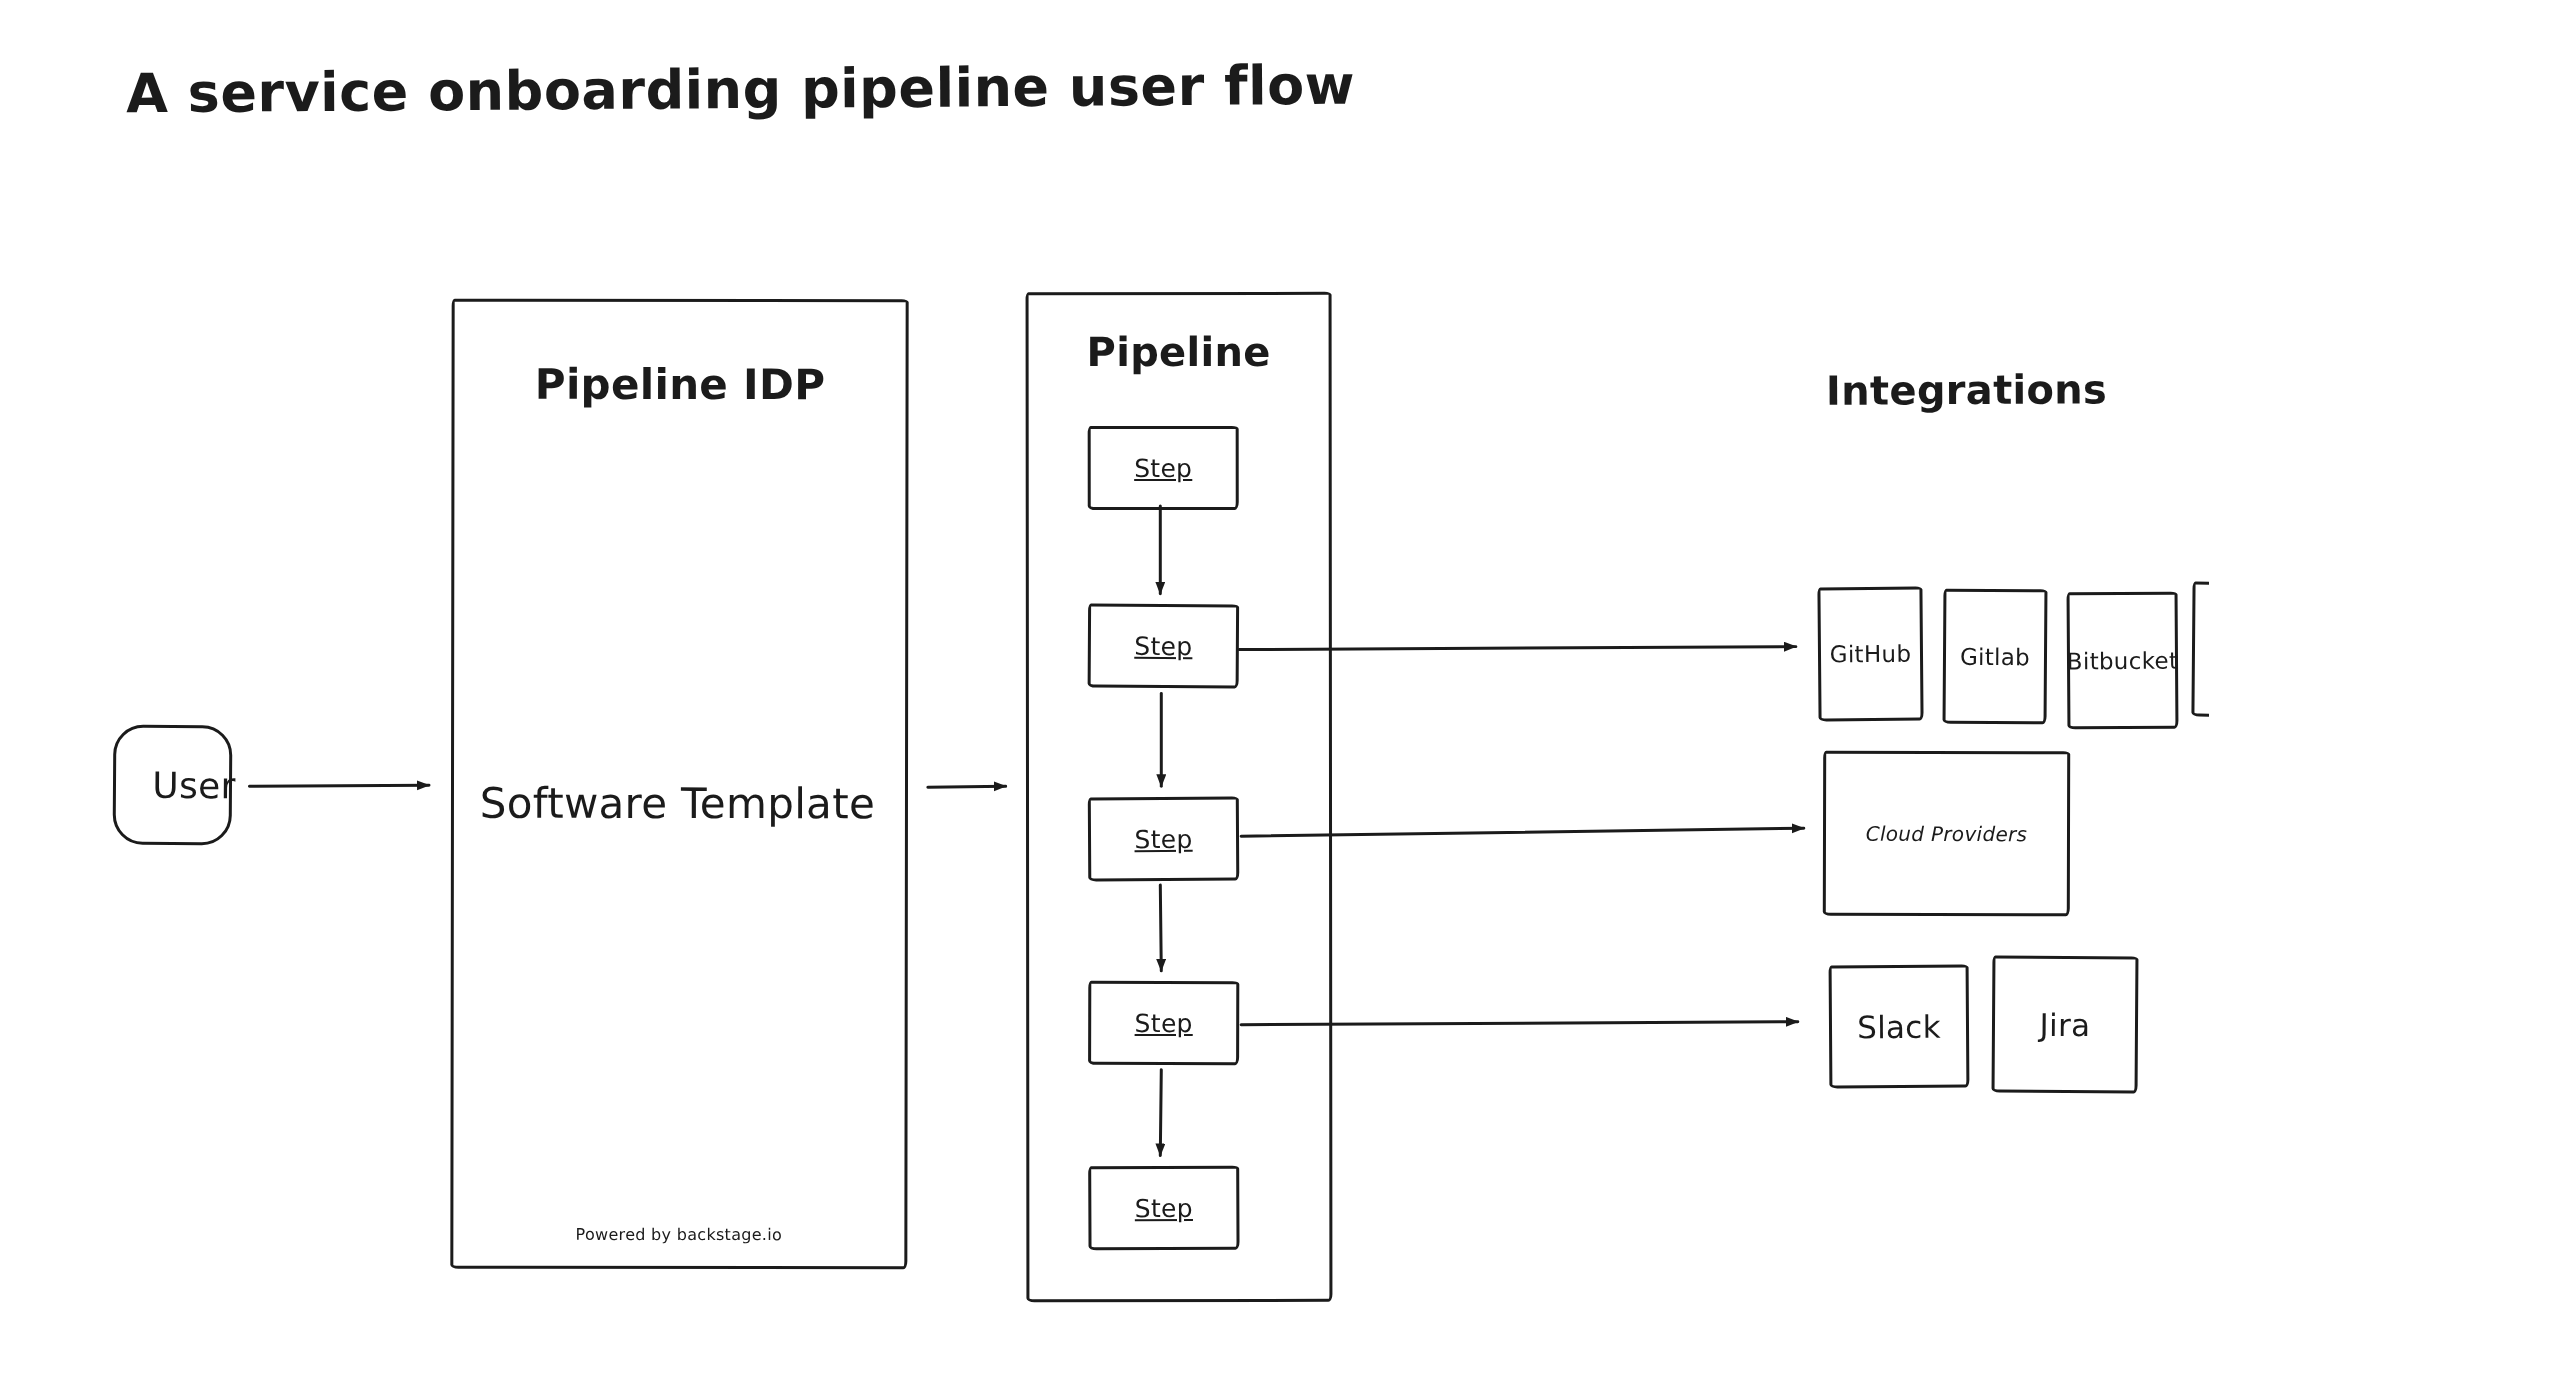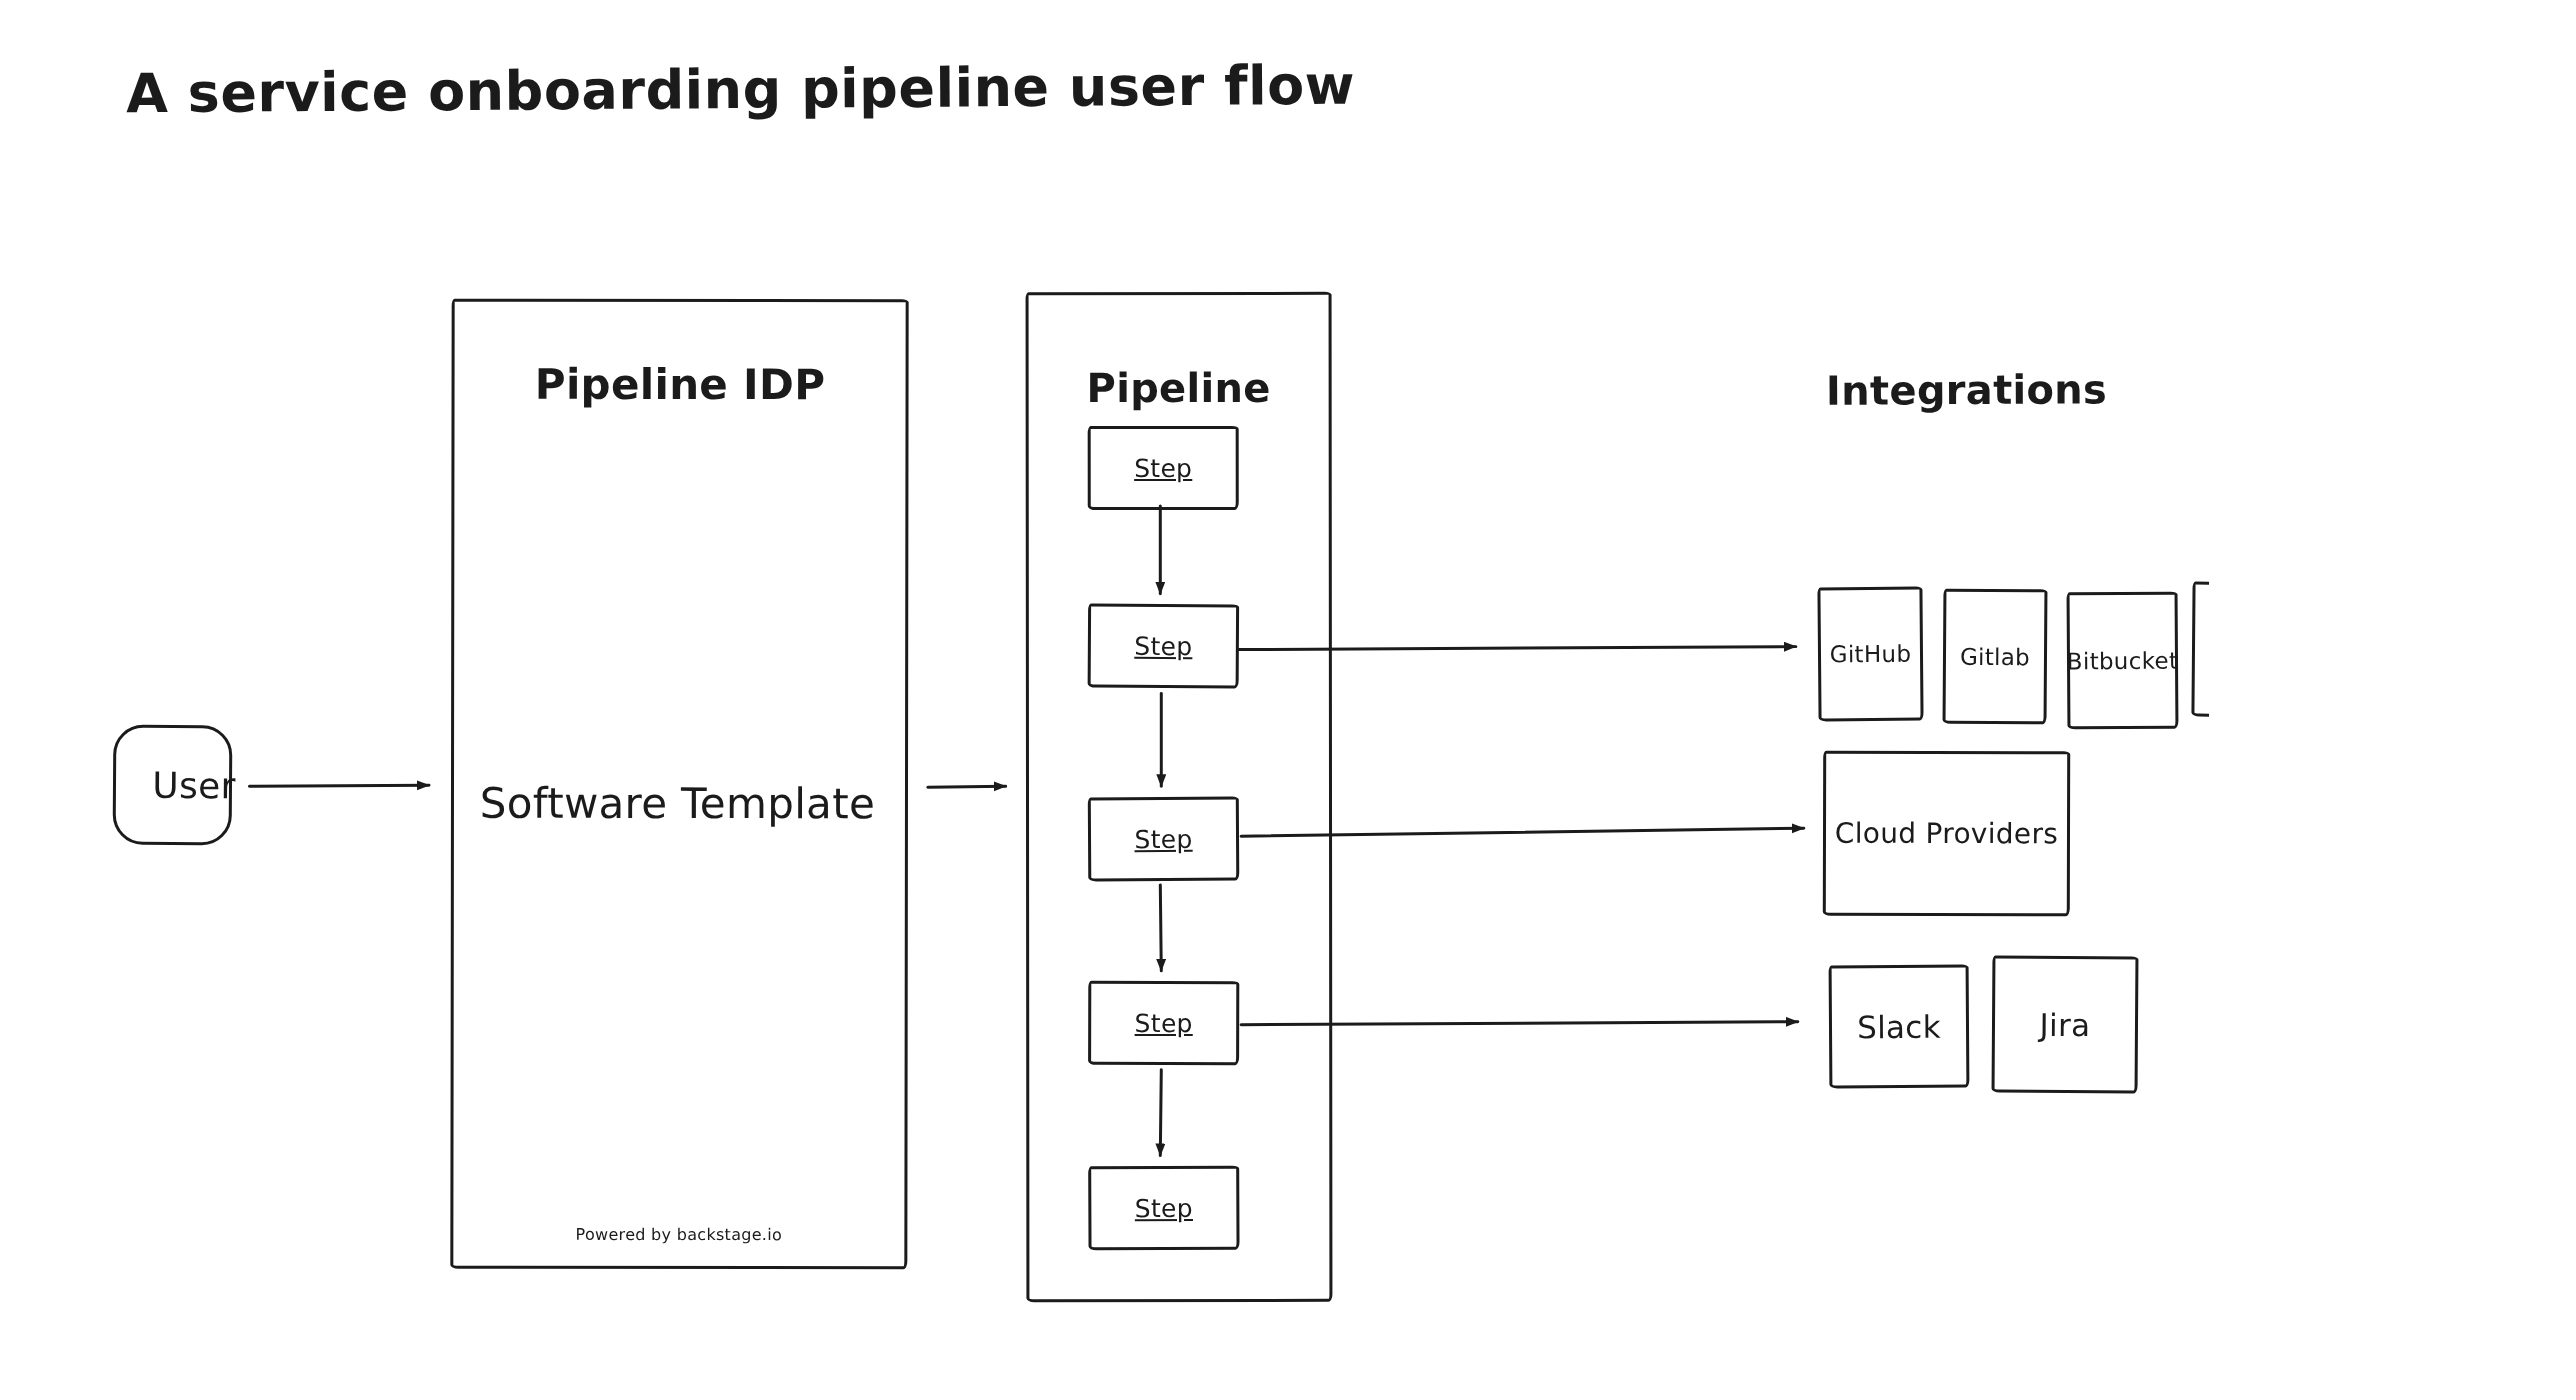--- a/index.html
+++ b/index.html
@@ -34,37 +34,37 @@
   
   #user-box{left:113px;top:725px;width:119px;height:120px;border-radius:30px;transform:rotate(0.4deg);padding-left:43px;}
   #user-box .label{font-size:36px;}
   
   #harness-box{left:451px;top:299px;width:457px;height:970px;transform:rotate(0.08deg);}
   #harness-title{left:0;right:0;top:58px;text-align:center;font-size:42px;font-weight:bold;}
   #harness-center{left:0;right:4px;top:477px;text-align:center;font-size:42px;}
   #harness-footer{left:0;right:0;bottom:22px;text-align:center;font-size:16px;}
   
   #pipeline-box{left:1026px;top:292px;width:306px;height:1010px;transform:rotate(-0.05deg);}
-  #pipeline-title{left:0;right:0;top:34px;text-align:center;font-size:40px;font-weight:bold;margin-top:36px;}
+  #pipeline-title{left:0;right:0;top:34px;text-align:center;font-size:40px;font-weight:bold;}
   .step-box{left:59px;width:151px;height:84px;text-decoration:underline;}
   .step-box .label{font-size:25px;}
   #step-1{top:131px;}
   #step-2{top:309px;transform:rotate(0.4deg);}
   #step-3{top:502px;transform:rotate(-0.3deg);}
   #step-4{top:686px;transform:rotate(0.2deg);}
   #step-5{top:871px;transform:rotate(-0.2deg);}
   
   #integrations-heading{left:1826px;top:367px;font-size:40px;font-weight:bold;transform:rotate(-0.3deg);}
   #github-box{left:1818px;top:587px;width:105px;height:134px;transform:rotate(-0.5deg);}
   #gitlab-box{left:1943px;top:589px;width:104px;height:135px;transform:rotate(0.4deg);}
   #bitbucket-box{left:2067px;top:592px;width:111px;height:137px;transform:rotate(-0.4deg);}
   #azure-box{left:2192px;top:582px;width:110px;height:135px;transform:rotate(0.5deg);}
   .int-label{font-size:23px;}
   #cloud-box{left:1823px;top:751px;width:247px;height:165px;transform:rotate(0.15deg);}
-  #cloud-box .label{font-size:28px;}
+  #cloud-box .label{font-size:20px;font-style:italic;}
   #slack-box{left:1829px;top:965px;width:140px;height:123px;transform:rotate(-0.4deg);}
   #jira-box{left:1992px;top:956px;width:146px;height:137px;transform:rotate(0.4deg);}
   #slack-box .label,#jira-box .label{font-size:31px;}
   
   #arrow-layer{position:absolute;left:0;top:0;width:2576px;height:1401px;pointer-events:none;}
 </style>
 </head>
 <body>
 
 <div id="canvas">

